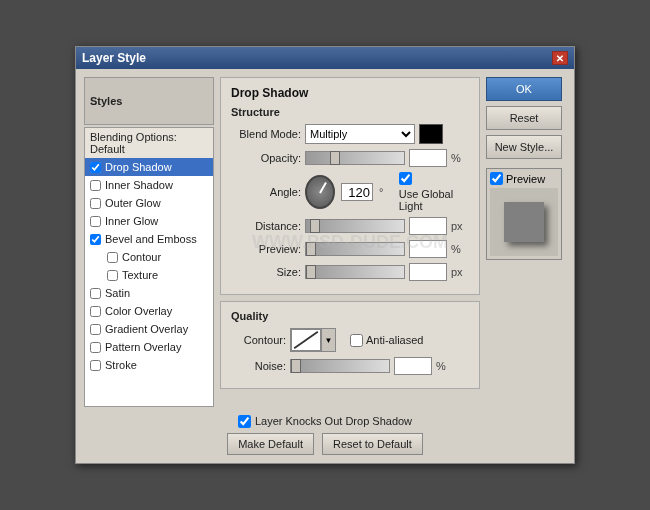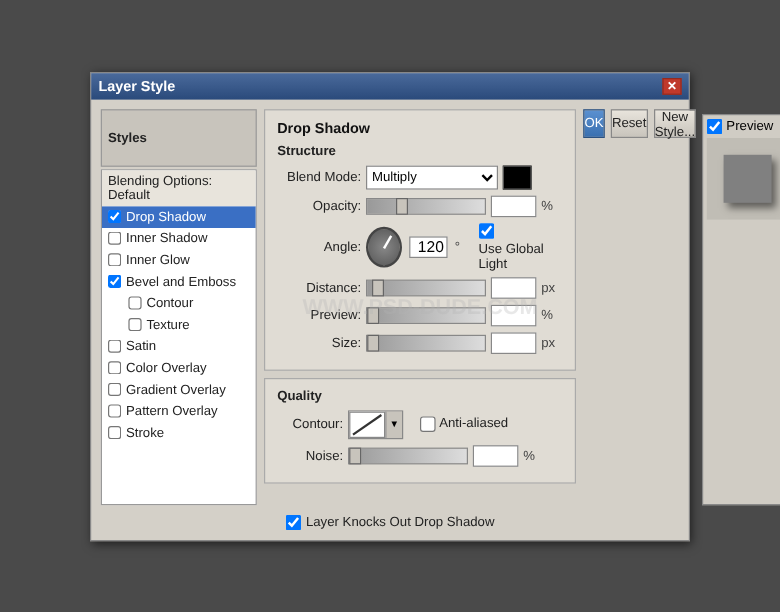--- a/index.html
+++ b/index.html
@@ -256,21 +256,21 @@
       align-items: flex-start;
       gap: 3px;
       margin-left: 10px;
       color: #222;
     }
     
     .right-panel {
       width: 80px;
       flex-shrink: 0;
       display: flex;
-      flex-direction: row;
+      flex-direction: column;
       gap: 5px;
     }
     .dialog-btn {
       width: 76px;
       height: 24px;
       background: linear-gradient(to bottom, #e8e4dc, #c8c4bc);
       border: 1px solid #888;
       font-size: 11px;
       cursor: pointer;
       color: #222;
@@ -371,20 +371,24 @@
         <div class="style-item active">
           <input type="checkbox" checked="" style="">
           <span>Drop Shadow</span>
         </div>
 
         <div class="style-item">
           <input type="checkbox" style="">
           <span>Inner Shadow</span>
         </div>
 
+        <div class="style-item">
+          <input type="checkbox" style="">
+          <span>Outer Glow</span>
+        </div>
 
         <div class="style-item">
           <input type="checkbox" style="">
           <span>Inner Glow</span>
         </div>
 
         <div class="style-item">
           <input type="checkbox" checked="" style="">
           <span>Bevel and Emboss</span>
         </div>
@@ -530,15 +534,19 @@
       </div>
     </div>
 
   </div>
 
   <div class="bottom-section">
     <div class="layer-knocks">
       <input type="checkbox" checked="" style="">
       <span>Layer Knocks Out Drop Shadow</span>
     </div>
+    <div class="bottom-btns">
+      <button class="bottom-btn">Make Default</button>
+      <button class="bottom-btn">Reset to Default</button>
+    </div>
   </div>
 
 </div>
 
 </body></html>

